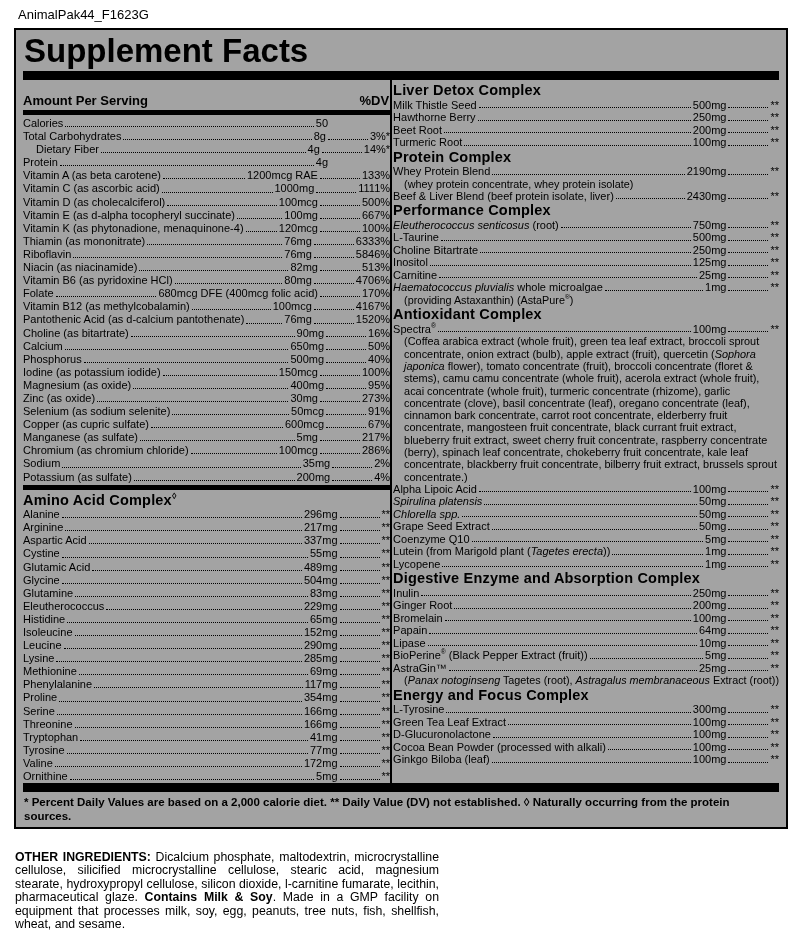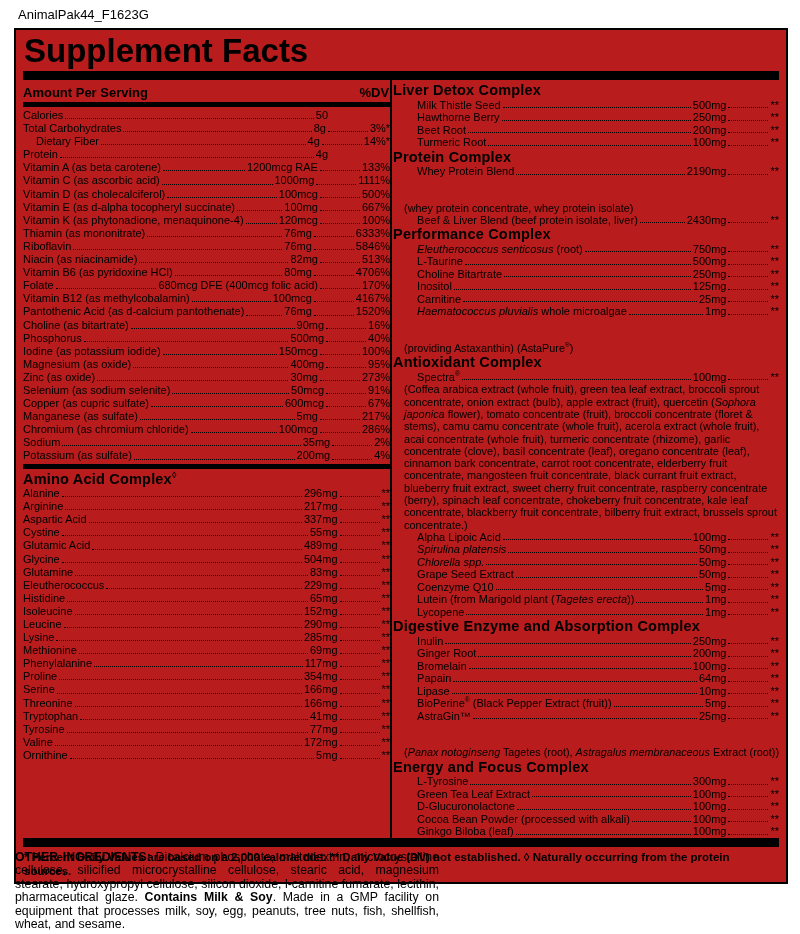--- a/index.html
+++ b/index.html
@@ -4,43 +4,43 @@
 <style>
   * { box-sizing: border-box; }
   html,body { margin:0; padding:0; }
   body {
     width:800px; height:934px; background:#fff; color:#000;
     font-family:"Liberation Sans", sans-serif; position:relative; overflow:hidden;
   }
   .doc-id { position:absolute; left:18px; top:7px; font-size:13px; }
   .facts-box {
     position:absolute; left:14px; top:28px; width:774px;
-    border:2.5px solid #000; padding:3px 7px 2px 7px; background:#b91c1c;
+    border:2.5px solid #000; padding:3px 7px 2px 7px; background:#a3a3a3;
   }
   .title { font-size:33px; font-weight:bold; line-height:34px; margin:1px 0 3px 1px; letter-spacing:0; }
   .serving { font-size:13px; line-height:16px; margin:0 0 4px 1px; }
   .bar { background:#000; }
   .bar9 { height:9px; }
   .bar5 { height:5px; margin:1px 0 2px 0; }
   .cols { display:flex; align-items:stretch; }
-  .col-left { width:370px; padding-top:4px; }
+  .col-left { width:370px; padding-top:12px; }
   .vdiv { width:2px; background:#000; flex:none; }
   .col-right { flex:1; padding:2px 0 0 1px; }
   .col-head { display:flex; justify-content:space-between; font-weight:bold; font-size:13px; line-height:15px; padding:1px 1px 1px 0; }
   .row { display:flex; align-items:flex-end; font-size:11px; line-height:13.1px; white-space:nowrap; }
-  .col-right .row { line-height:12.5px;margin-left:24px; }
+  .col-right .row { line-height:12.5px; }
   .row .nm { flex:none; }
   .row.ind .nm { padding-left:13px; }
   .lead { flex:1 1 auto; border-bottom:1.6px dotted #000; margin:0 2px 3px 2px; min-width:6px; }
   .lead.l2 { flex:0 0 40px; }
   .amt { flex:none; }
   .dv { flex:none; text-align:right; }
   .dvsp { flex:0 0 62px; }
   .sec-head { font-weight:bold; font-size:14.5px; line-height:16.5px; letter-spacing:0.2px; }
-  .note { font-size:10.8px; line-height:12.4px; padding-left:11px; white-space:nowrap; overflow:hidden;margin-top:24px; }
+  .note { font-size:10.8px; line-height:12.4px; padding-left:11px; white-space:nowrap; overflow:hidden; }
   .para { font-size:10.9px; line-height:12.3px; padding:0 1px 0 11px; }
   .footnote { font-weight:bold; font-size:11.5px; line-height:14px; padding:3px 1px 2px 1px; }
   .other { position:absolute; left:15px; top:851px; width:424px; font-size:12.3px; line-height:13.4px; text-align:justify; }
   .it { font-style:italic; }
   .bd { font-weight:bold; }
   sup { font-size:62%; line-height:0; }
 </style>
 </head>
 <body>
 
@@ -168,20 +168,27 @@
             <span class="dv">1520%</span>
           </div>
           <div class="row">
             <span class="nm">Choline (as bitartrate)</span>
             <span class="lead"></span>
             <span class="amt">90mg</span>
             <span class="lead l2"></span>
             <span class="dv">16%</span>
           </div>
           <div class="row">
+            <span class="nm">Calcium</span>
+            <span class="lead"></span>
+            <span class="amt">650mg</span>
+            <span class="lead l2"></span>
+            <span class="dv">50%</span>
+          </div>
+          <div class="row">
             <span class="nm">Phosphorus</span>
             <span class="lead"></span>
             <span class="amt">500mg</span>
             <span class="lead l2"></span>
             <span class="dv">40%</span>
           </div>
           <div class="row">
             <span class="nm">Iodine (as potassium iodide)</span>
             <span class="lead"></span>
             <span class="amt">150mcg</span>

